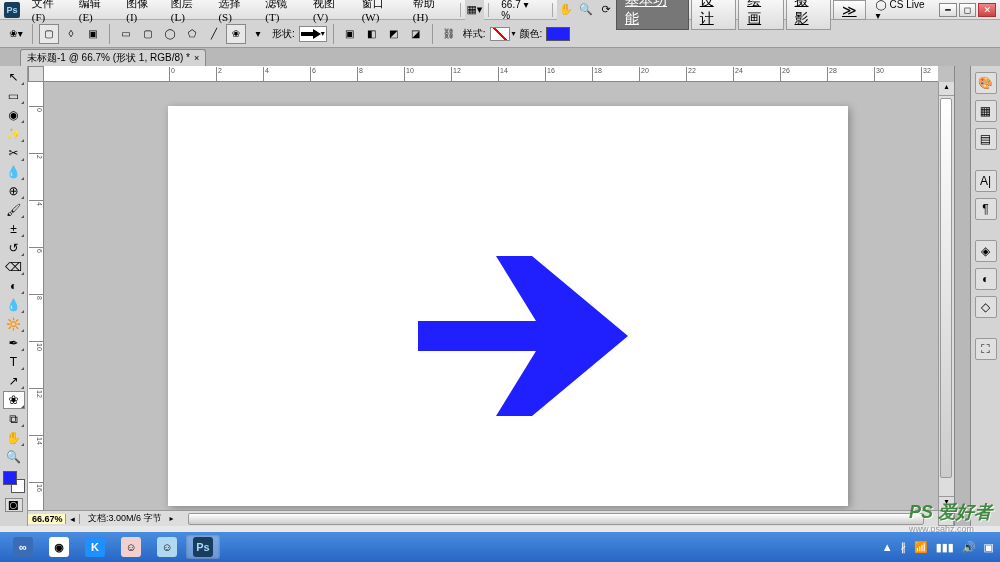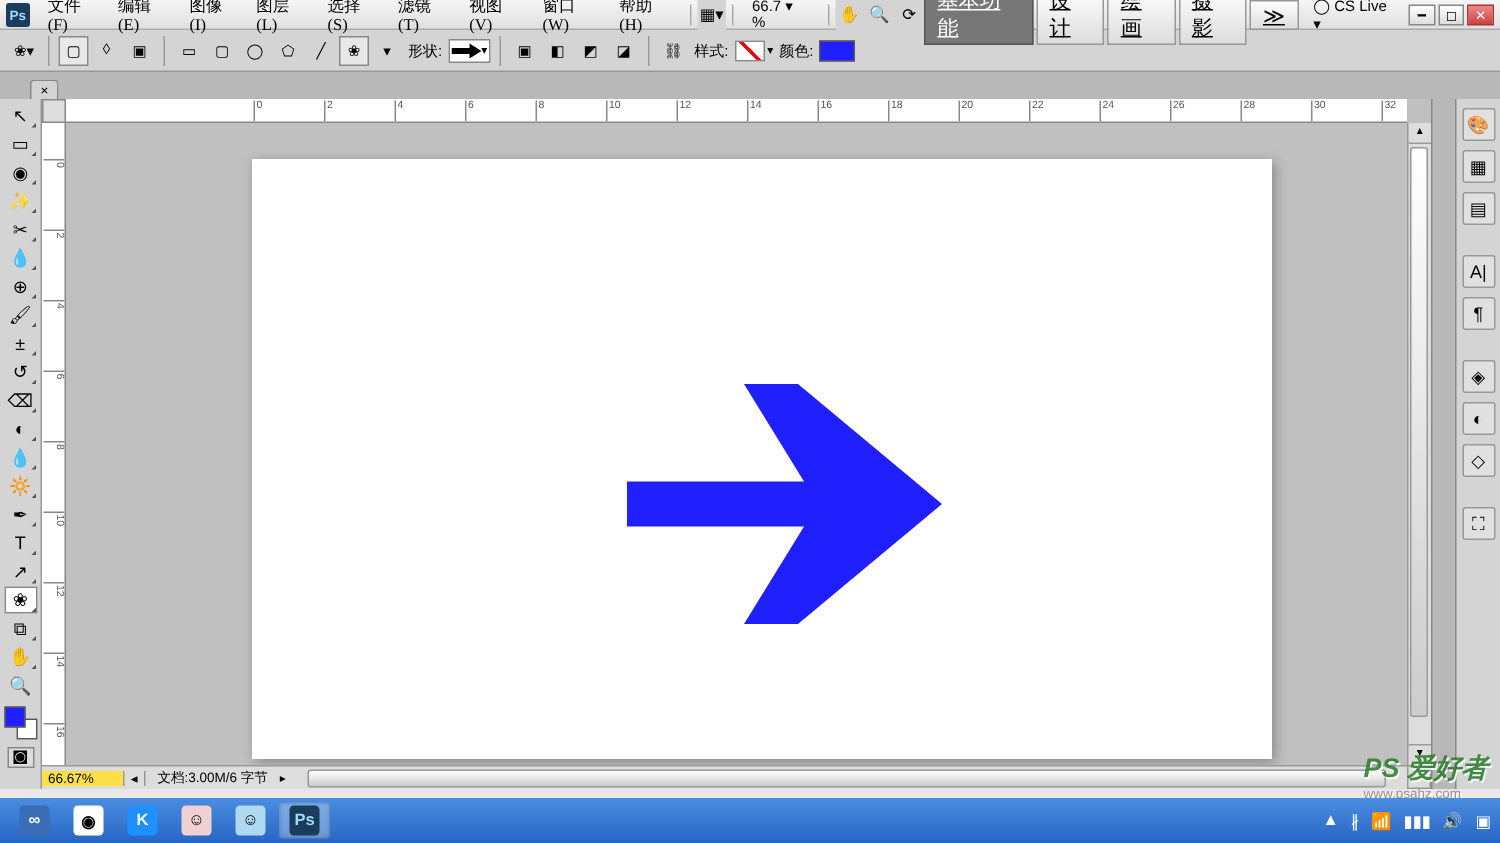--- a/index.html
+++ b/index.html
@@ -54,21 +54,21 @@
     .ruler-tick { font-size: 7px; position: absolute; color: #555; }
     .ruler-h .ruler-tick { top: 1px; border-left: 1px solid #888; height: 14px; padding-left: 1px;}
     .ruler-v .ruler-tick { left: 1px; border-top: 1px solid #888; width: 14px; writing-mode: vertical-rl; padding-top: 1px;}
     
     .canvas { position: absolute; top: 40px; left: 140px; width: 680px; height: 400px; background: #fff; box-shadow: 2px 2px 8px rgba(0,0,0,0.3); }
     .arrow-shape { position: absolute; top: 150px; left: 250px; }
     
     .scroll-h { position: absolute; bottom: 0; left: 0; right: 16px; height: 16px; background: #ddd; border-top: 1px solid #999; display: flex; align-items: center; font-size: 9px; }
     .scroll-v { position: absolute; right: 0; top: 16px; bottom: 16px; width: 16px; background: #ddd; border-left: 1px solid #999; }
     .scroll-corner { position: absolute; right: 0; bottom: 0; width: 16px; height: 16px; background: #ddd; border: 1px solid #999; }
-    .zoom-field { width: 55px; padding: 0 4px; border-right: 1px solid #999; background: #fde047;}
+    .zoom-field { width: 38px; padding: 0 4px; border-right: 1px solid #999; background: #fef9c3; font-weight: bold;}
     .doc-info { padding: 0 8px; }
     .scroll-thumb { background: linear-gradient(#fff,#ccc); border: 1px solid #999; border-radius: 2px;}
     
     
     .panels-dock { width: 16px; background: #b8b8b8; border-left: 1px solid #888; }
     .panels-right { width: 30px; background: #d4d4d4; border-left: 1px solid #888; display: flex; flex-direction: column; align-items: center; padding-top: 6px; gap: 6px; }
     .panel-icon { width: 22px; height: 22px; border: 1px solid #999; background: #e0e0e0; display: flex; align-items: center; justify-content: center; font-size: 12px; border-radius: 2px;}
     .panel-group-sep { height: 8px; }
     
     
@@ -147,20 +147,21 @@
   <span class="opt-icon">⛓</span>
   <span class="opt-label">样式:</span>
   <div class="style-swatch"></div>
   <span style="font-size:8px">▾</span>
   <span class="opt-label">颜色:</span>
   <div class="color-swatch" style="background:#2020ff"></div>
 </div>
 
 <div class="doctab-strip">
   <div class="doctab">
+    <span>未标题-1 @ 66.7% (形状 1, RGB/8) *</span>
     <span class="doctab-close">×</span>
   </div>
 </div>
 
 <div class="main-area">
 
   <div class="tools">
     <div class="tool">↖<span class="tool-tri"></span></div>
     <div class="tool">▭<span class="tool-tri"></span></div>
     <div class="tool">◉<span class="tool-tri"></span></div>

